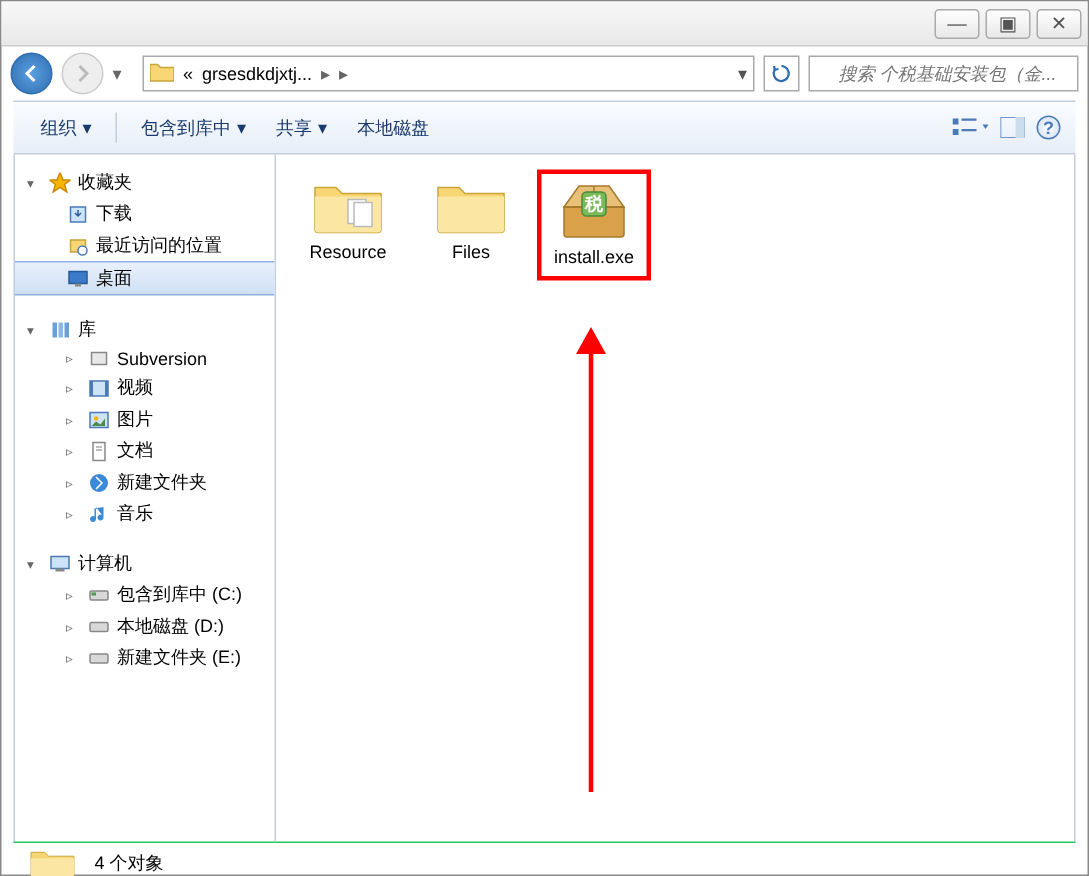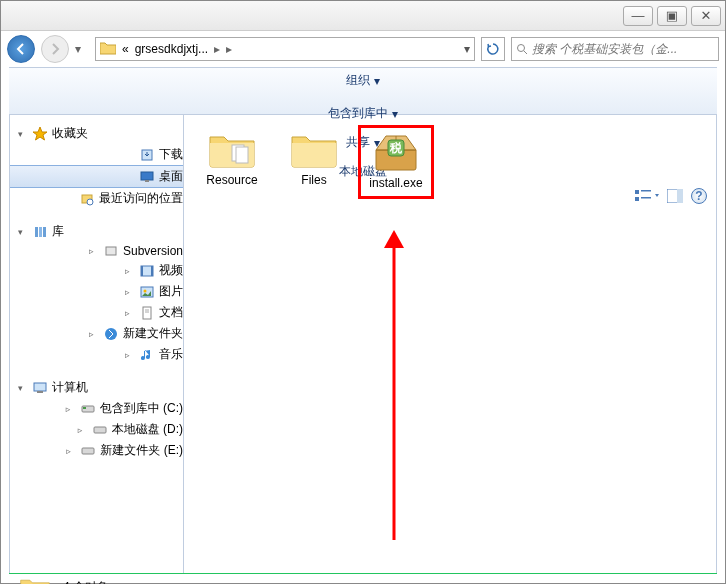--- a/index.html
+++ b/index.html
@@ -11,31 +11,31 @@
 .navbtn { width: 28px; height: 28px; border-radius: 50%; display: flex; align-items: center; justify-content: center; font-size: 16px; }
 .navbtn.back { background: radial-gradient(#5aa0e0,#2f6db0); color: #fff; border: 1px solid #2f6db0; }
 .navbtn.fwd { background: #eee; color: #aaa; border: 1px solid #ccc; }
 .navdd { width: 14px; color: #666; }
 .addrbar { flex: 1; height: 24px; border: 1px solid #aaa; background: #fff; display: flex; align-items: center; padding: 0 4px; gap: 4px; }
 .addricon { width: 16px; height: 16px; }
 .crumb { color: #000; padding: 0 2px; }
 .crumbs { display: flex; align-items: center; gap: 2px; overflow: hidden; white-space: nowrap; }
 .crumbsep { color: #666; padding: 0 2px; }
 .refreshbox { width: 24px; height: 24px; border: 1px solid #aaa; display: flex; align-items: center; justify-content: center; color: #2f6db0; }
-.searchbar { width: 208px; height: 24px; border: 1px solid #aaa; display: flex; align-items: center; padding: 0 4px; color: #888; gap: 4px; }
+.searchbar { width: 180px; height: 24px; border: 1px solid #aaa; display: flex; align-items: center; padding: 0 4px; color: #888; gap: 15px; }
 .searchbar input { border: none; outline: none; flex: 1; color: #333; font-style: italic; }
-.toolbar { height: 48px; background: linear-gradient(#fafcff,#e6eef8); border-top: 1px solid #c0cde0; border-bottom: 1px solid #c0cde0; display: flex; align-items: center; padding: 0 10px; gap: 4px; margin: 0 8px; flex-direction: column; }
+.toolbar { height: 36px; background: linear-gradient(#fafcff,#e6eef8); border-top: 1px solid #c0cde0; border-bottom: 1px solid #c0cde0; display: flex; align-items: center; padding: 0 10px; gap: 4px; margin: 0 8px; }
 .tbtn { padding: 4px 8px; color: #1a3a6e; display: flex; align-items: center; gap: 4px; }
 .tsep { width: 1px; height: 20px; background: #c0cde0; margin: 0 4px; }
 .trt { margin-left: auto; display: flex; align-items: center; gap: 8px; color: #1a3a6e; }
 .body { display: flex; height: 458px; margin: 0 8px; border-left: 1px solid #c0cde0; border-right: 1px solid #c0cde0; }
 .sidebar { width: 174px; border-right: 1px solid #c0cde0; padding: 8px 0; overflow: hidden; }
 .treegroup { margin-bottom: 12px; }
 .treeitem { display: flex; align-items: center; gap: 4px; padding: 2px 0 2px 8px; cursor: default; }
-.treeitem.sub { padding-left: 34px; justify-content: flex-end; }
+.treeitem.sub { padding-left: 34px; }
 .treeitem.selected { background: linear-gradient(#e8f0fb,#d0e0f4); border: 1px solid #8ab0e0; border-left: none; border-right: none; }
 .expander { width: 10px; color: #666; font-size: 9px; }
 .ticon { width: 16px; height: 14px; display: inline-flex; align-items: center; justify-content: center; }
 .content { flex: 1; padding: 10px; display: flex; flex-wrap: wrap; align-content: flex-start; gap: 6px; position: relative; }
 .fileitem { width: 76px; display: flex; flex-direction: column; align-items: center; text-align: center; padding: 4px; }
 .fileitem .label { margin-top: 4px; word-break: break-all; line-height: 1.3; }
 .highlighted { border: 3px solid #ff0000; }
 .arrow { position: absolute; left: 190px; top: 115px; }
 .status { height: 28px; border-top: 1px solid #22c55e; margin: 0 8px; display: flex; align-items: center; padding: 0 10px; gap: 12px; }
 .foldericon-lg { width: 48px; height: 40px; }
@@ -134,37 +134,37 @@
         </div>
         <div class="treeitem sub">
           <span class="ticon">
               <svg width="14" height="14" viewBox="0 0 14 14">
                 <rect x="2" y="2" width="10" height="10" fill="#cde3f8" stroke="#4a7ab8"></rect>
                 <path d="M7 4 v4 M5 6 l2 2 l2 -2" stroke="#2a5a98" fill="none"></path>
               </svg>
             </span>
           <span>下载</span>
         </div>
+        <div class="treeitem sub">
+          <span class="ticon">
+              <svg width="14" height="14" viewBox="0 0 14 14">
+                <rect x="2" y="3" width="10" height="8" fill="#f7d673" stroke="#c9a43a"></rect>
+                <circle cx="10" cy="10" r="3" fill="#fff" stroke="#4a7ab8"></circle>
+              </svg>
+            </span>
+          <span>最近访问的位置</span>
+        </div>
         <div class="treeitem sub selected">
           <span class="ticon">
               <svg width="14" height="12" viewBox="0 0 14 12">
                 <rect x="1" y="1" width="12" height="8" fill="#3a7ac8" stroke="#245a98"></rect>
                 <rect x="5" y="9" width="4" height="2" fill="#888"></rect>
               </svg>
             </span>
           <span>桌面</span>
-        </div>
-        <div class="treeitem sub">
-          <span class="ticon">
-              <svg width="14" height="14" viewBox="0 0 14 14">
-                <rect x="2" y="3" width="10" height="8" fill="#f7d673" stroke="#c9a43a"></rect>
-                <circle cx="10" cy="10" r="3" fill="#fff" stroke="#4a7ab8"></circle>
-              </svg>
-            </span>
-          <span>最近访问的位置</span>
         </div>
       </div>
 
       <div class="treegroup">
         <div class="treeitem">
           <span class="expander">▾</span>
           <span class="ticon">
               <svg width="14" height="14" viewBox="0 0 14 14">
                 <rect x="2" y="2" width="3" height="10" fill="#6aa0d8"></rect>
                 <rect x="6" y="2" width="3" height="10" fill="#8ab8e8"></rect>

